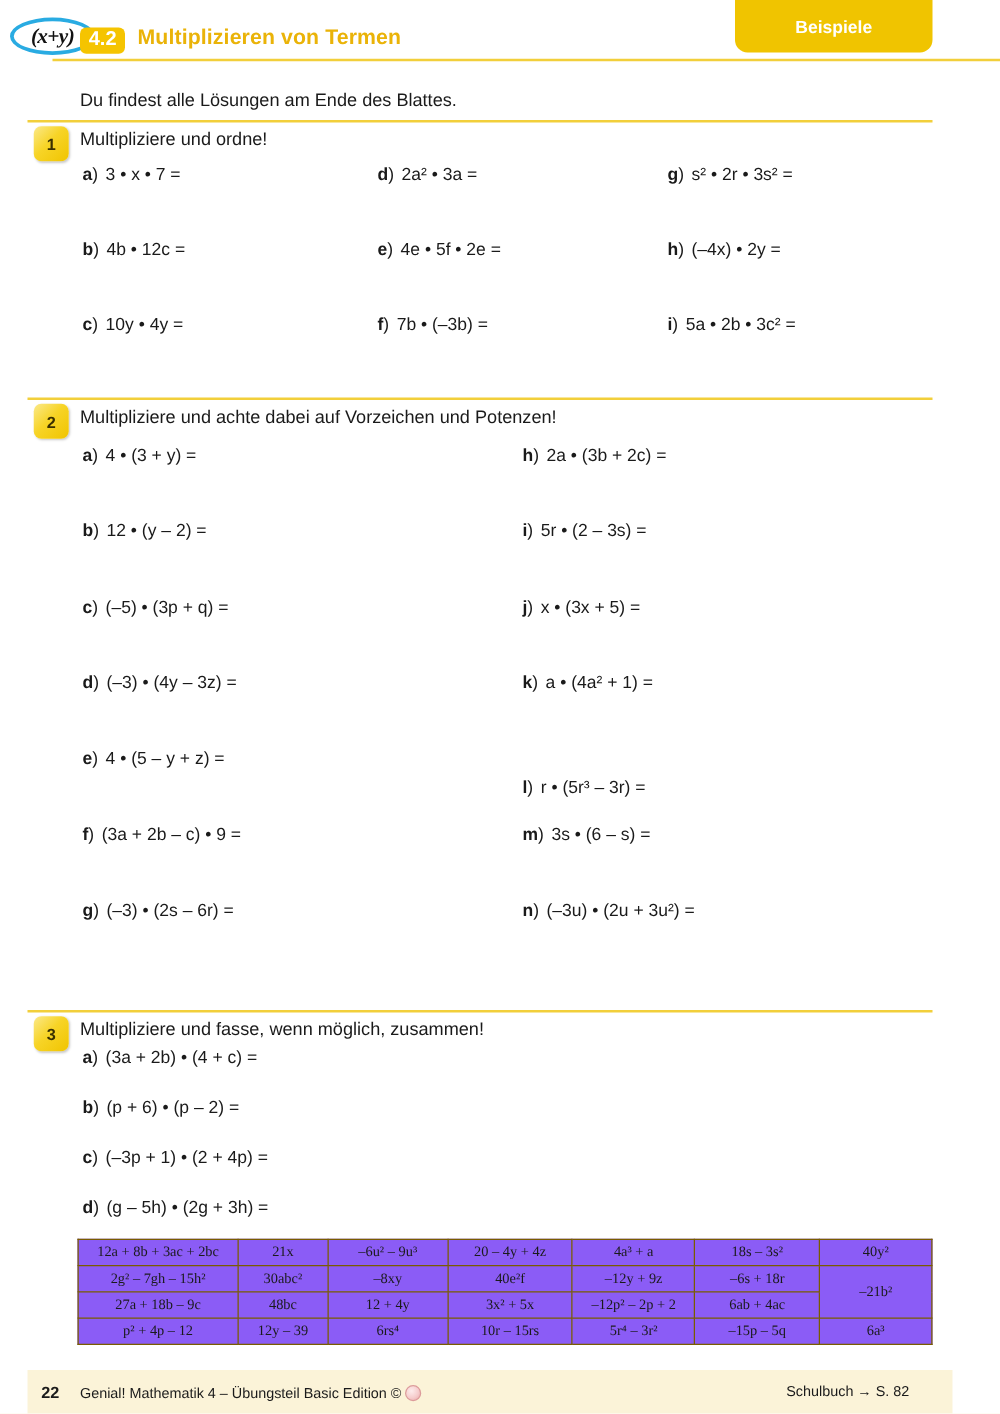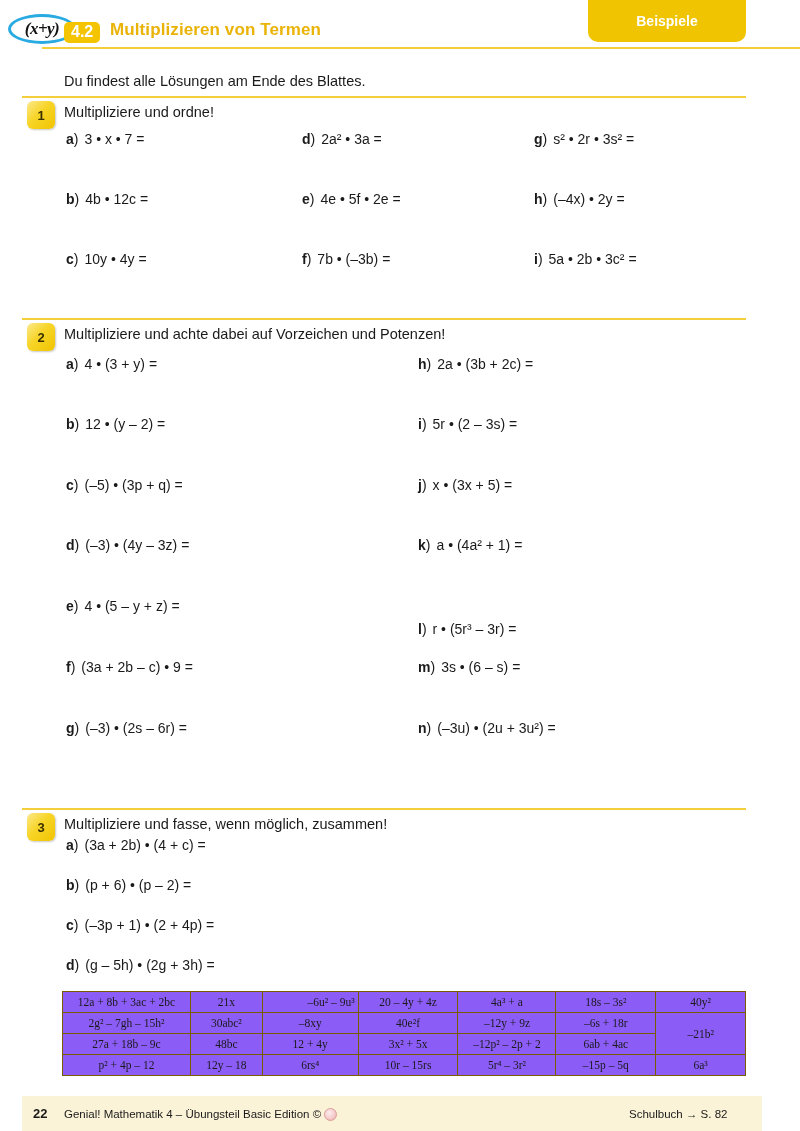--- a/index.html
+++ b/index.html
@@ -260,21 +260,21 @@
     <div class="item" style="left:66px;top:149px;">
       <span class="lbl">d</span><span class="expr">(g – 5h) • (2g + 3h) =</span>
     </div>
   </div>
 
   <table class="answers">
     <tbody>
         <tr>
       <td style="width:128px;">12a + 8b + 3ac + 2bc</td>
       <td style="width:72px;">21x</td>
-      <td style="width:96px;text-align:right;">–6u² – 9u³</td>
+      <td style="width:96px;">–6u² – 9u³</td>
       <td style="width:100px;">20 – 4y + 4z</td>
       <td style="width:98px;">4a³ + a</td>
       <td style="width:100px;">18s – 3s²</td>
       <td style="width:90px;">40y²</td>
     </tr>
     <tr>
       <td>2g² – 7gh – 15h²</td>
       <td>30abc²</td>
       <td>–8xy</td>
       <td>40e²f</td>
@@ -285,21 +285,21 @@
     <tr>
       <td>27a + 18b – 9c</td>
       <td>48bc</td>
       <td>12 + 4y</td>
       <td>3x² + 5x</td>
       <td>–12p² – 2p + 2</td>
       <td>6ab + 4ac</td>
     </tr>
     <tr>
       <td>p² + 4p – 12</td>
-      <td>12y – 18</td>
+      <td>12y – 39</td>
       <td>6rs⁴</td>
       <td>10r – 15rs</td>
       <td>5r⁴ – 3r²</td>
       <td>–15p – 5q</td>
       <td>6a³</td>
     </tr>
   </tbody>
     </table>
 
   <div class="footer">

